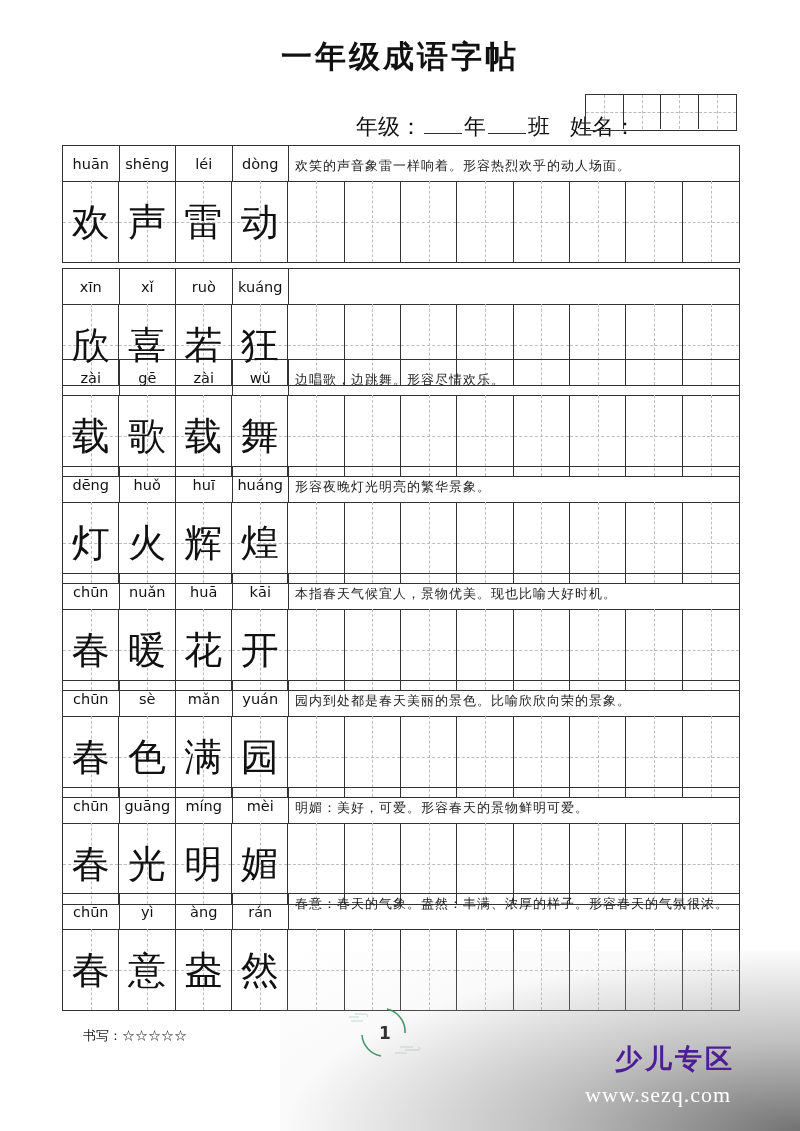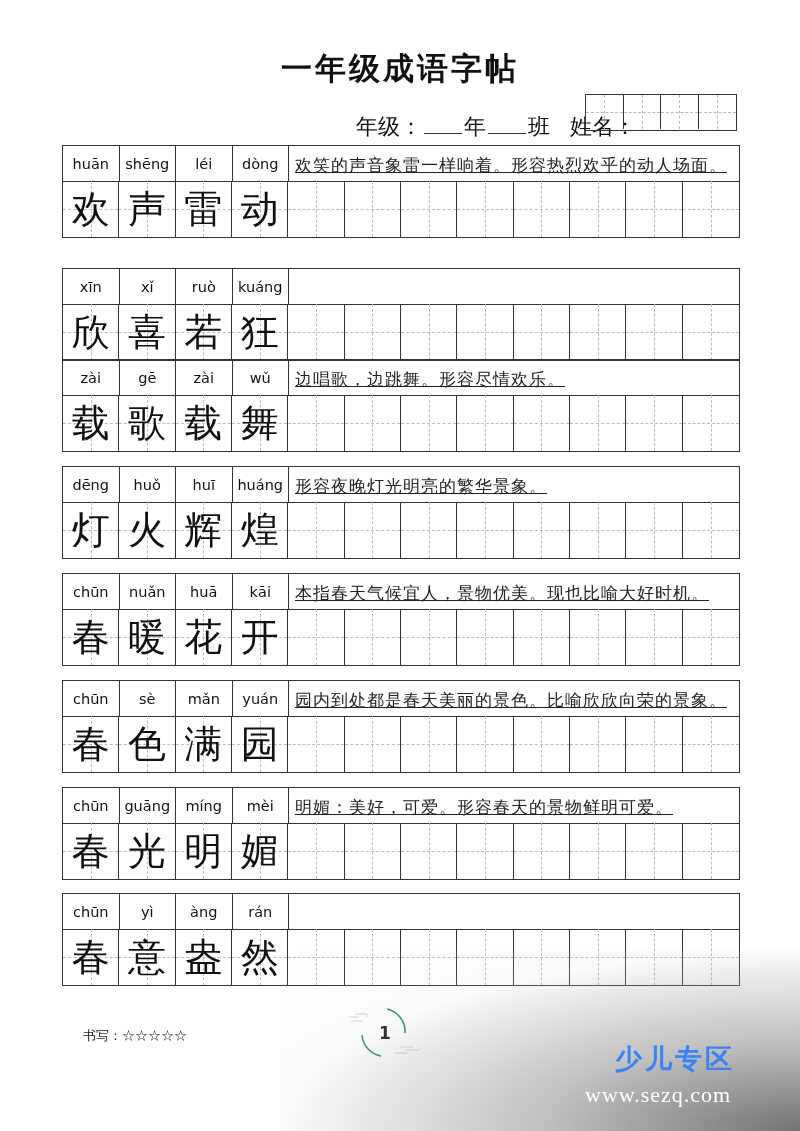--- a/index.html
+++ b/index.html
@@ -3,21 +3,21 @@
 <meta charset="utf-8">
 <style>
   html, body { margin: 0; padding: 0; }
   body {
     width: 800px; height: 1131px; position: relative; overflow: hidden;
     background: #ffffff;
     font-family: "DejaVu Serif", "Liberation Serif", serif;
     color: #111;
   }
   .page-title {
-    position: absolute; left: 0; width: 800px; top: 48px;
+    position: absolute; left: 0; width: 800px; top: 36px;
     text-align: center; font-size: 31px; font-weight: bold; letter-spacing: 3px;
     font-family: "DejaVu Sans", sans-serif;
   }
   .info-line {
     position: absolute; top: 112px; left: 356px;
     font-size: 22px; display: flex; align-items: baseline;
     font-family: "DejaVu Serif", serif;
   }
   .info-line .blank {
     display: inline-block; width: 38px; border-bottom: 1px solid #333; height: 14px; margin: 0 2px;
@@ -34,38 +34,37 @@
   .name-box::before {
     content: ""; position: absolute; left: 50%; top: 0; bottom: 0;
     border-left: 1px dashed #bbb;
   }
   .name-box::after {
     content: ""; position: absolute; top: 50%; left: 0; right: 0;
     border-top: 1px dashed #bbb;
   }
 
   .block {
-    position: absolute; left: 62px; width: 678px; height: 93px;
+    position: absolute; left: 62px; width: 678px; height: 118px;
     border: 1.5px solid #333; box-sizing: border-box;
   }
   .pinyin-row {
     position: absolute; left: 0; top: 0; right: 0; height: 35px;
     border-bottom: 1.5px solid #333; display: flex;
   }
   .pinyin-cell {
     width: 56.5px; height: 35px; box-sizing: border-box;
     border-right: 1.5px solid #333;
     display: flex; align-items: center; justify-content: center;
     font-family: "DejaVu Sans", sans-serif; font-size: 14.5px; color: #111;
   }
   .desc-cell {
-    flex: 1; padding: 4px 6px 0 6px; font-size: 17px; line-height: 15px;
+    flex: 1; padding: 4px 6px 0 6px; font-size: 13px; line-height: 15px;
     color: #222; display: flex; align-items: center; letter-spacing: 1px;
     font-family: "DejaVu Serif", serif;
-    text-decoration: underline;
   }
   .desc-cell.two-line { align-items: flex-start; padding-top: 2px; }
   .char-row {
     position: absolute; left: 0; top: 35px; right: 0; bottom: 0; display: flex;
   }
   .char-cell {
     width: 56.5px; height: 100%; box-sizing: border-box; position: relative;
     border-right: 1.5px solid #333;
     display: flex; align-items: center; justify-content: center;
     font-size: 38px; line-height: 1; color: #111;
@@ -92,21 +91,21 @@
     position: absolute; left: 0; top: 0; width: 80px; height: 55px;
     display: flex; align-items: center; justify-content: center;
     font-family: "DejaVu Sans", sans-serif; font-weight: bold; font-size: 17px; color: #111;
   }
   .watermark-bg {
     position: absolute; right: 0; bottom: 0; width: 520px; height: 180px;
     background: radial-gradient(ellipse at 100% 100%, rgba(90,90,90,0.85) 0%, rgba(140,140,140,0.55) 35%, rgba(220,220,220,0.15) 70%, rgba(255,255,255,0) 100%);
   }
   .watermark-title {
     position: absolute; left: 615px; top: 1041px; font-size: 27px; font-weight: bold;
-    color: #3b82f6; letter-spacing: 3px; font-family: "DejaVu Sans", sans-serif;
+    color: #4c1d95; letter-spacing: 3px; font-family: "DejaVu Sans", sans-serif;
   }
   .watermark-url {
     position: absolute; left: 585px; top: 1082px; font-size: 22px;
     color: #ffffff; letter-spacing: 1px; font-family: Liberation Serif, serif;
   }
 </style>
 </head>
 <body>
 
 <div class="page-title">一年级成语字帖</div>
@@ -342,20 +341,21 @@
         <div class="char-cell"></div>
         <div class="char-cell"></div>
       </div>
     </div>
     <div class="block" style="top: 893px;">
       <div class="pinyin-row">
         <div class="pinyin-cell">chūn</div>
         <div class="pinyin-cell">yì</div>
         <div class="pinyin-cell">àng</div>
         <div class="pinyin-cell">rán</div>
+        <div class="desc-cell two-line">春意：春天的气象。盎然：丰满、浓厚的样子。形容春天的气氛很浓。</div>
       </div>
       <div class="char-row">
         <div class="char-cell">
           <span>春</span>
         </div>
         <div class="char-cell">
           <span>意</span>
         </div>
         <div class="char-cell">
           <span>盎</span>

